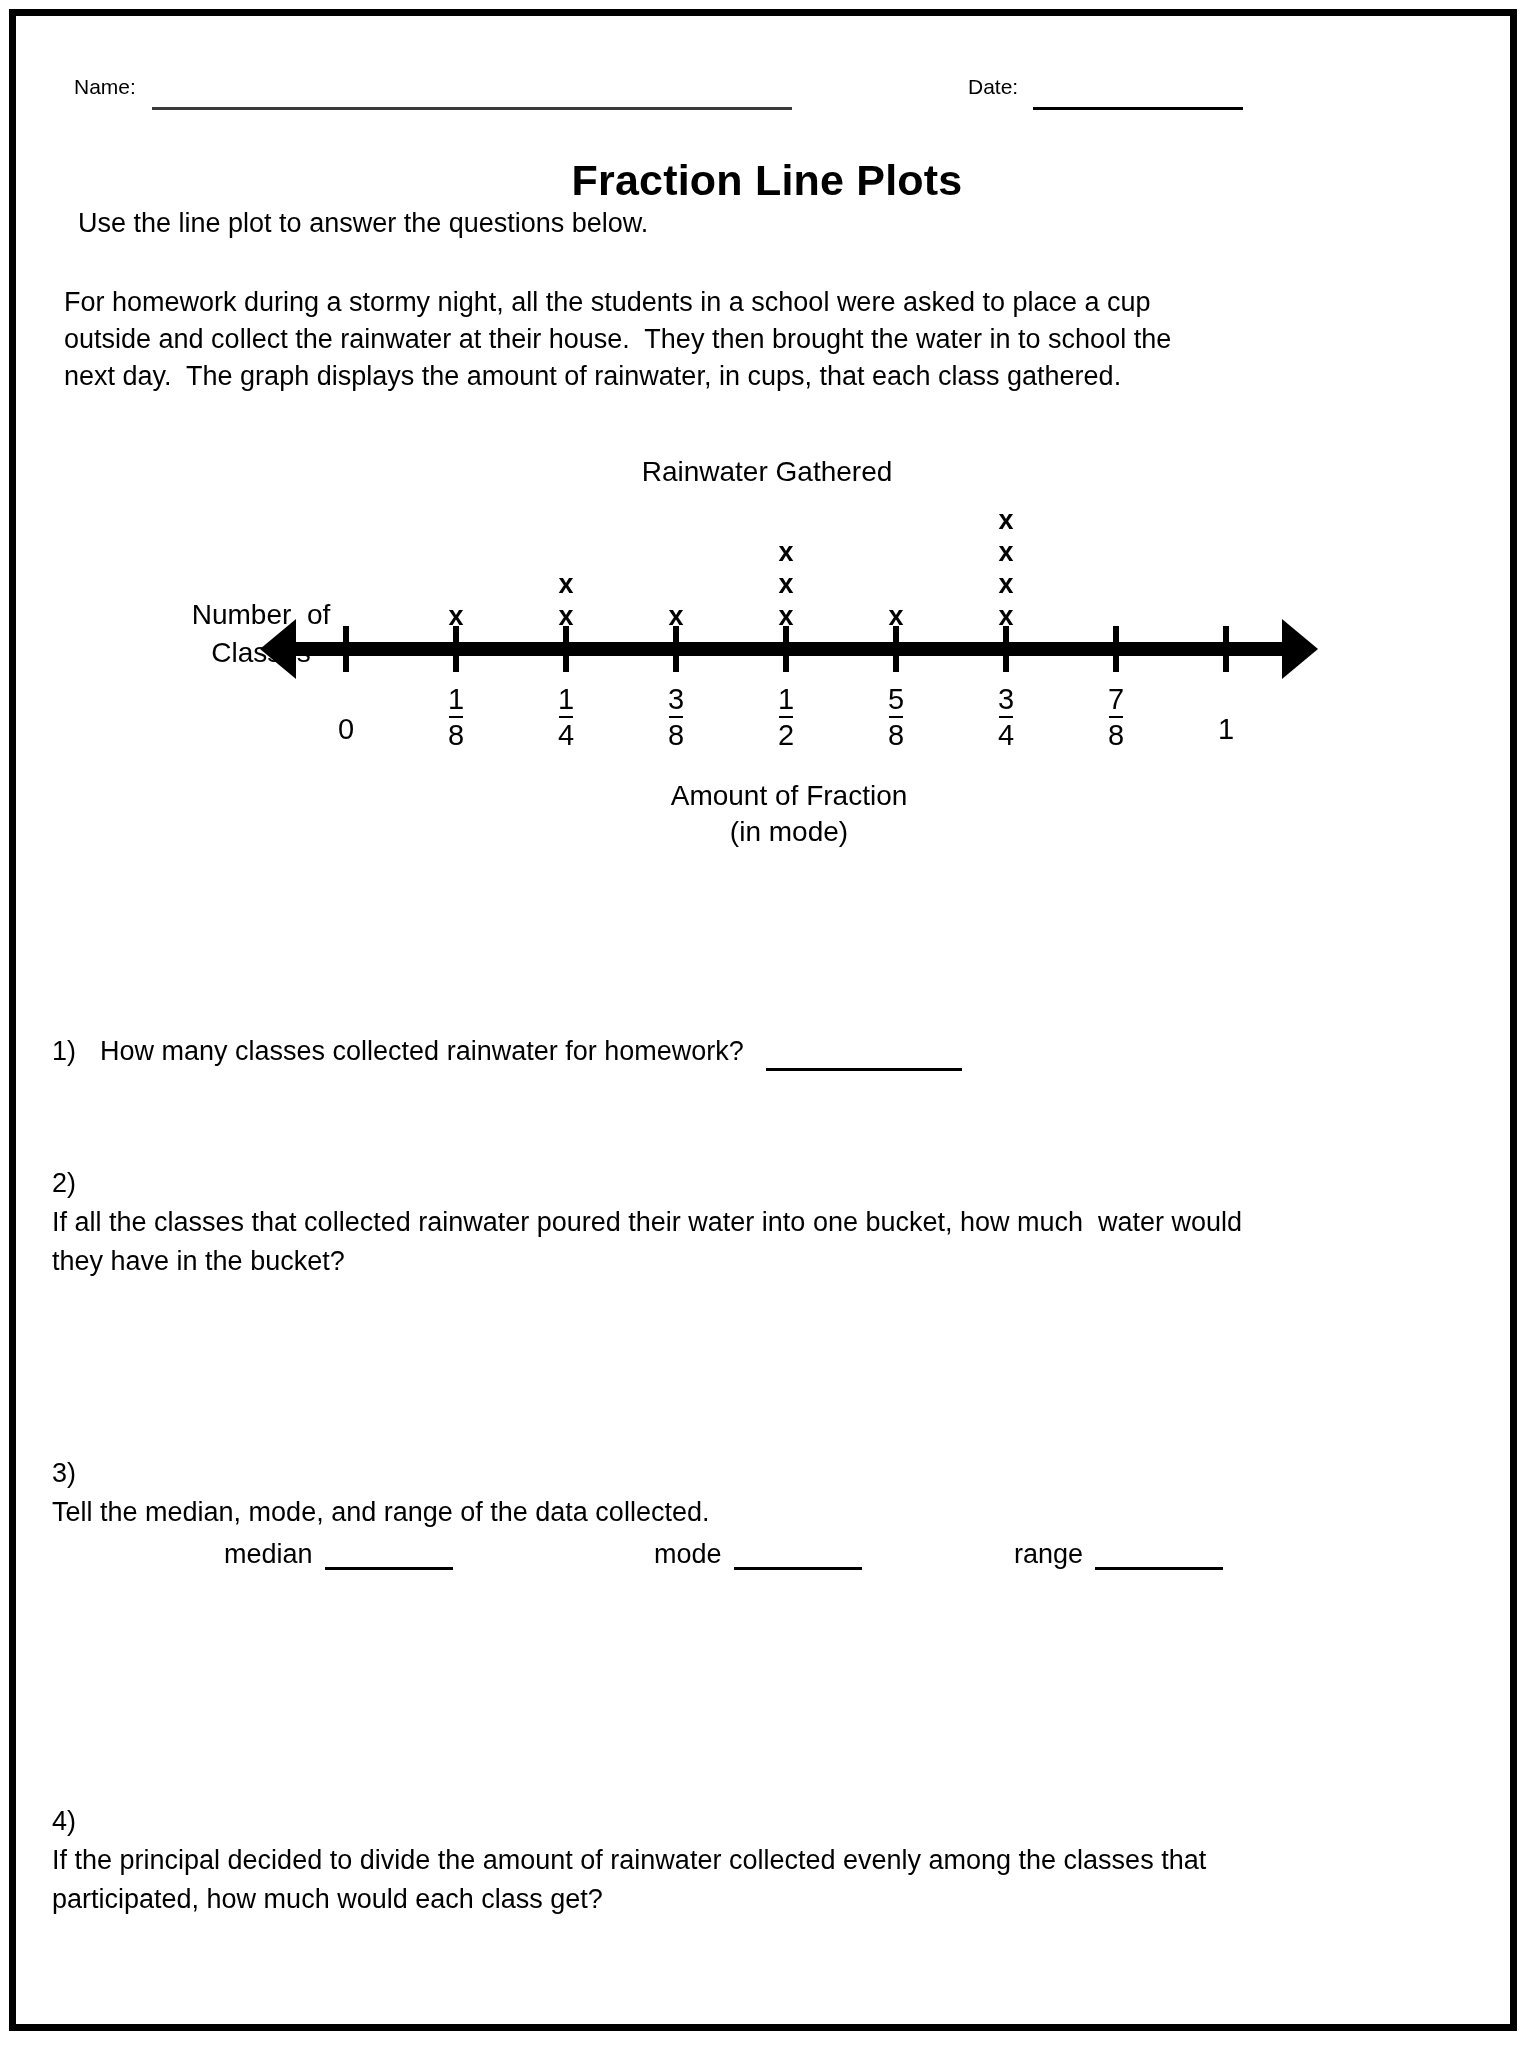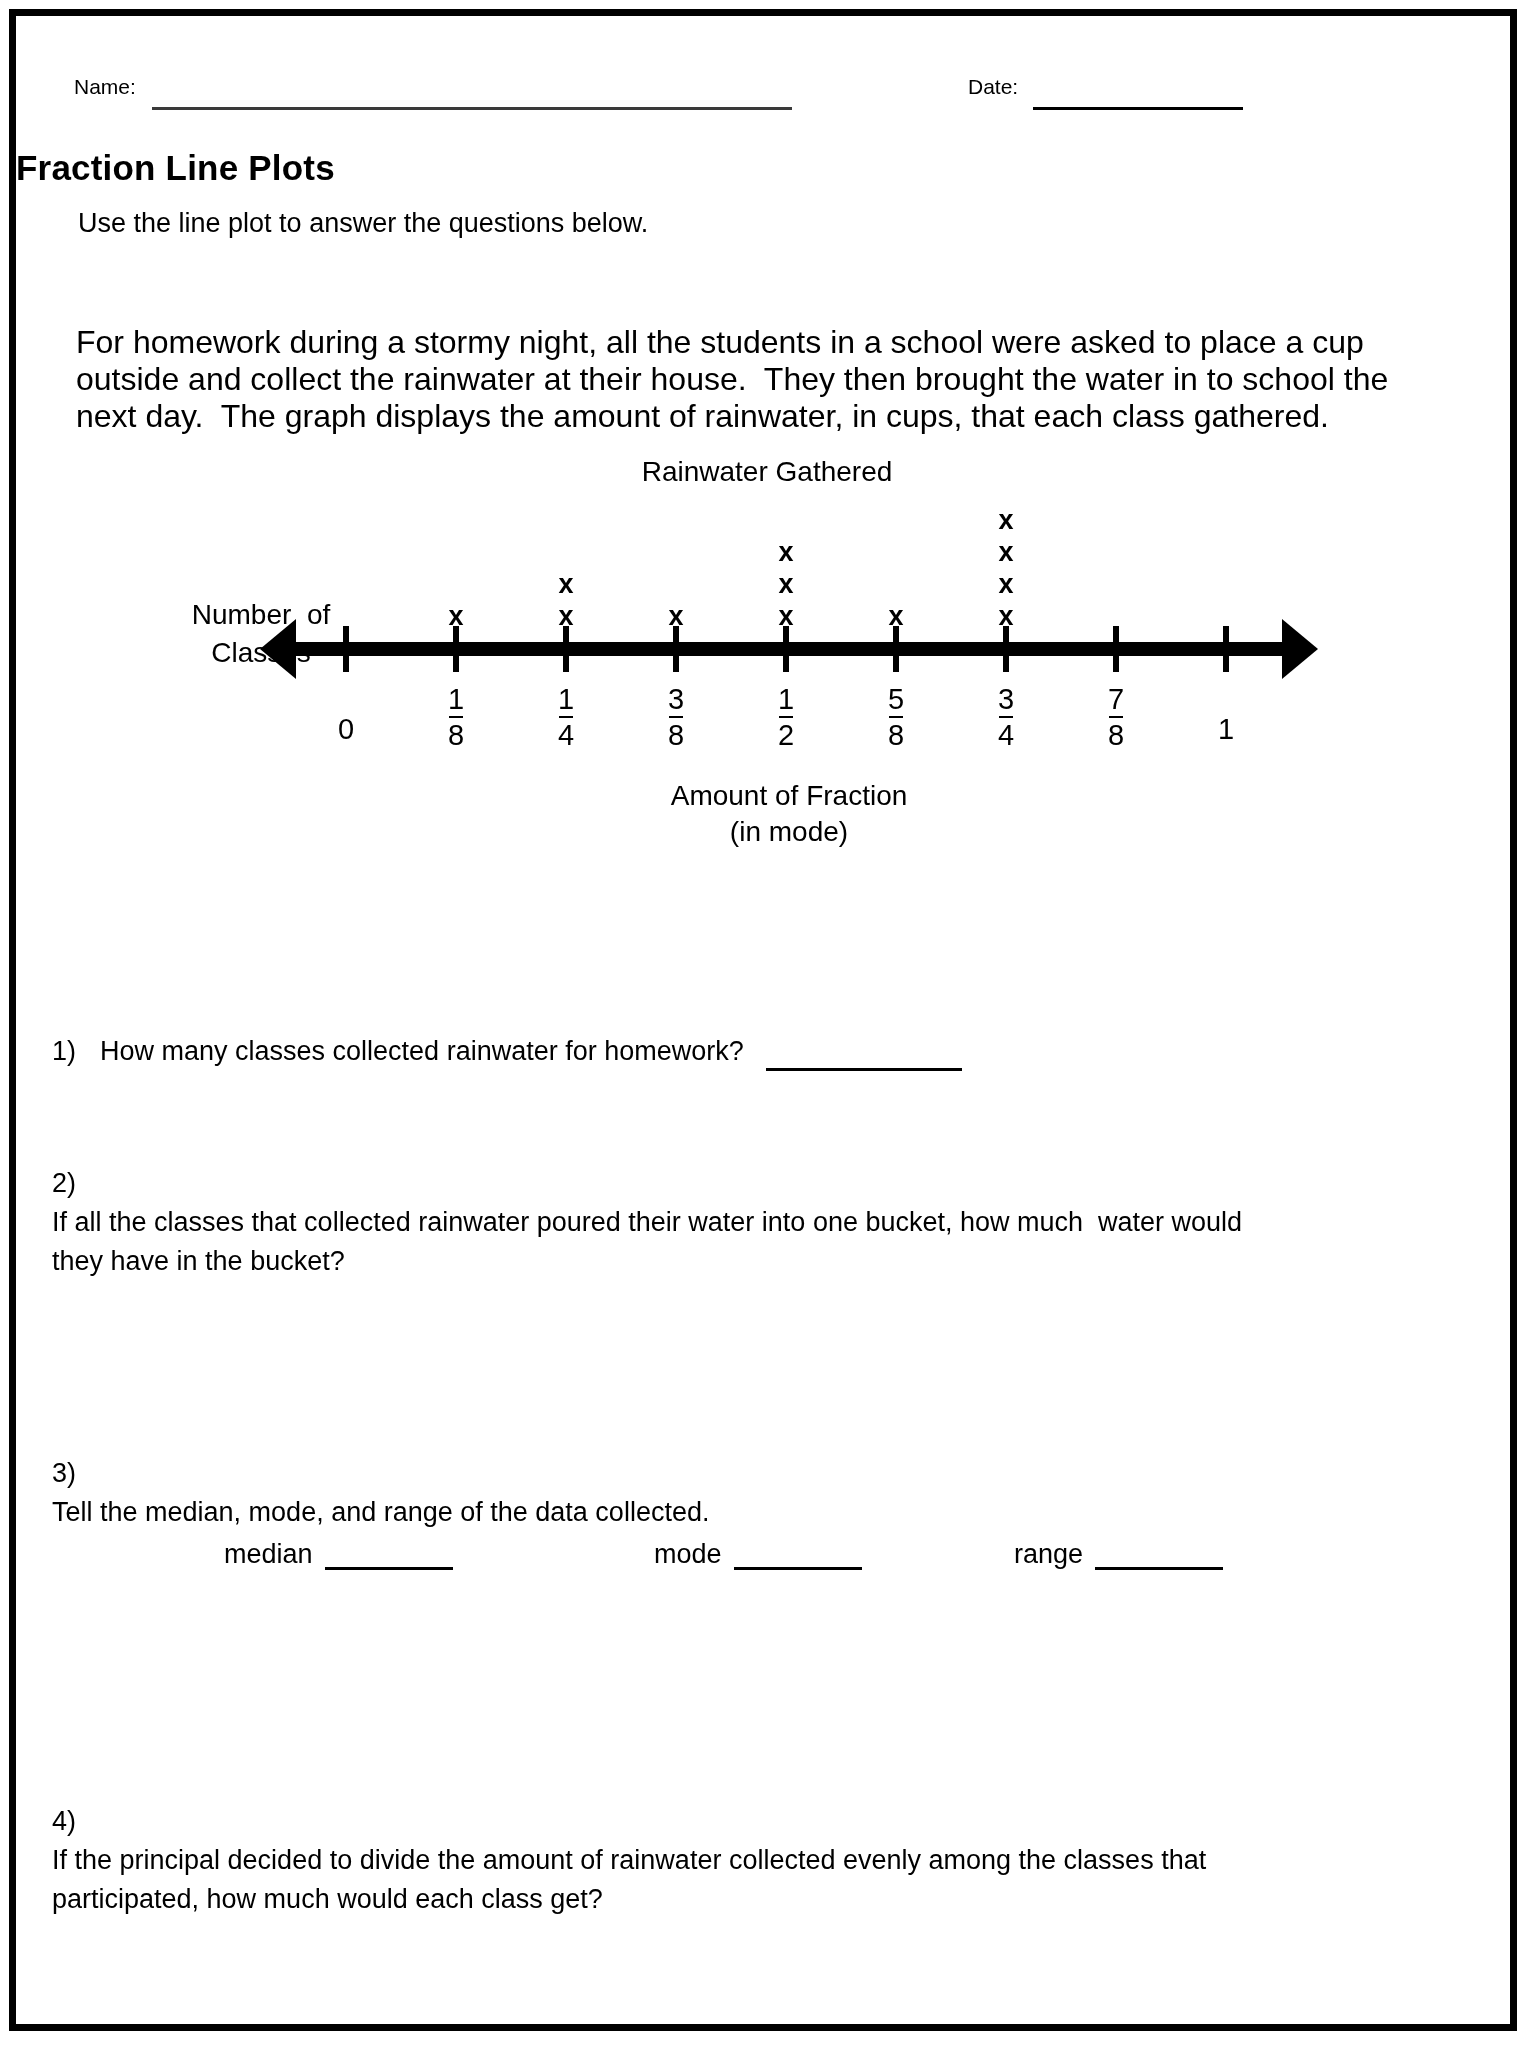--- a/index.html
+++ b/index.html
@@ -56,42 +56,42 @@
     vertical-align: bottom;
   }
   .name-rule { width: 640px; margin-left: 12px; }
   .date-label-wrap { position: absolute; left: 894px; top: 0; }
   .date-rule { width: 210px; margin-left: 10px; border-bottom-color: #000; }
 
   
   #worksheet-title {
     position: absolute;
     left: 0;
-    top: 132px;
+    top: 140px;
     width: 1502px;
-    font-size: 35px;
+    text-align: center;
+    font-size: 43px;
     font-weight: bold;
     letter-spacing: 0.2px;
   }
 
   
   #instruction-line {
     position: absolute;
     left: 62px;
     top: 192px;
     font-size: 27px;
   }
   #intro-paragraph {
     position: absolute;
-    left: 60px;
+    left: 48px;
     top: 268px;
     width: 1320px;
-    font-size: 32px;
+    font-size: 27px;
     line-height: 37px;
-    margin-top: 40px;
   }
   #intro-paragraph .ln { display: block; white-space: pre; }
 
   
   #line-plot {
     position: absolute;
     left: 0;
     top: 440px;
     width: 1502px;
     height: 510px;

